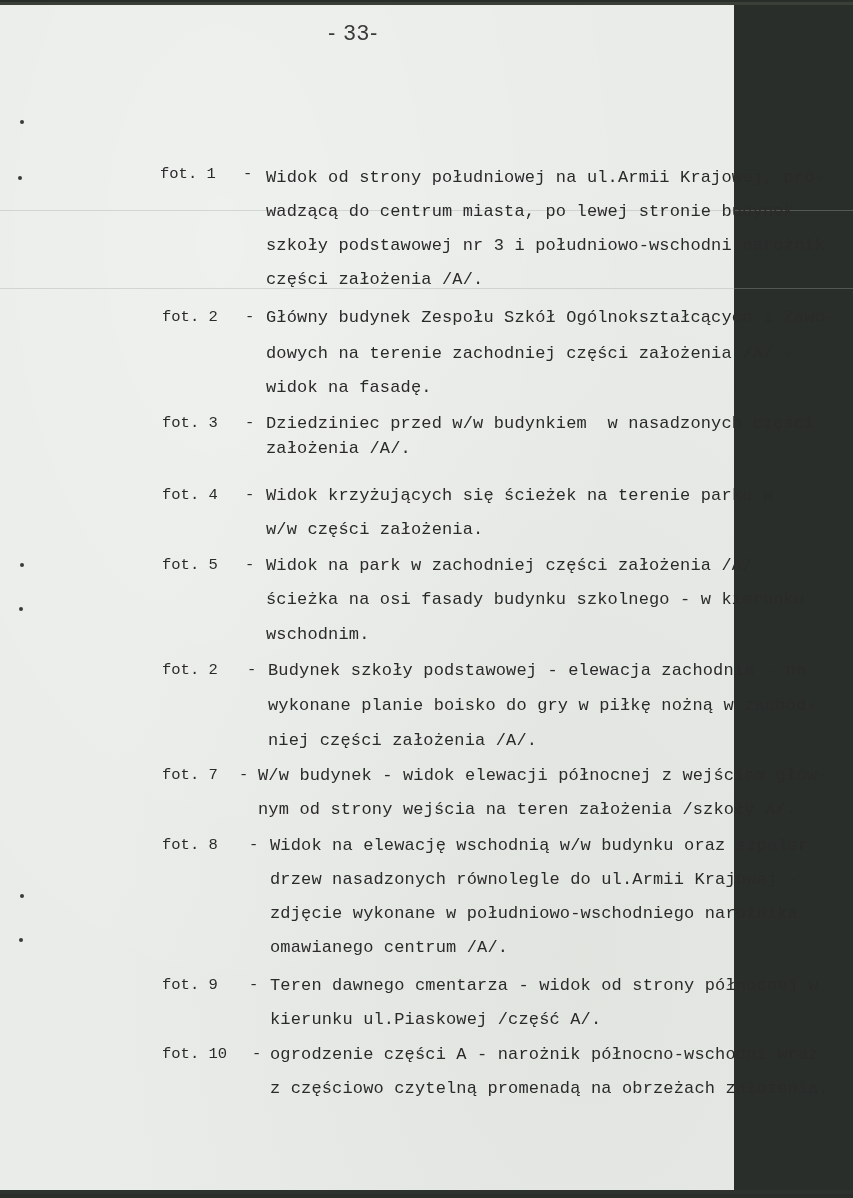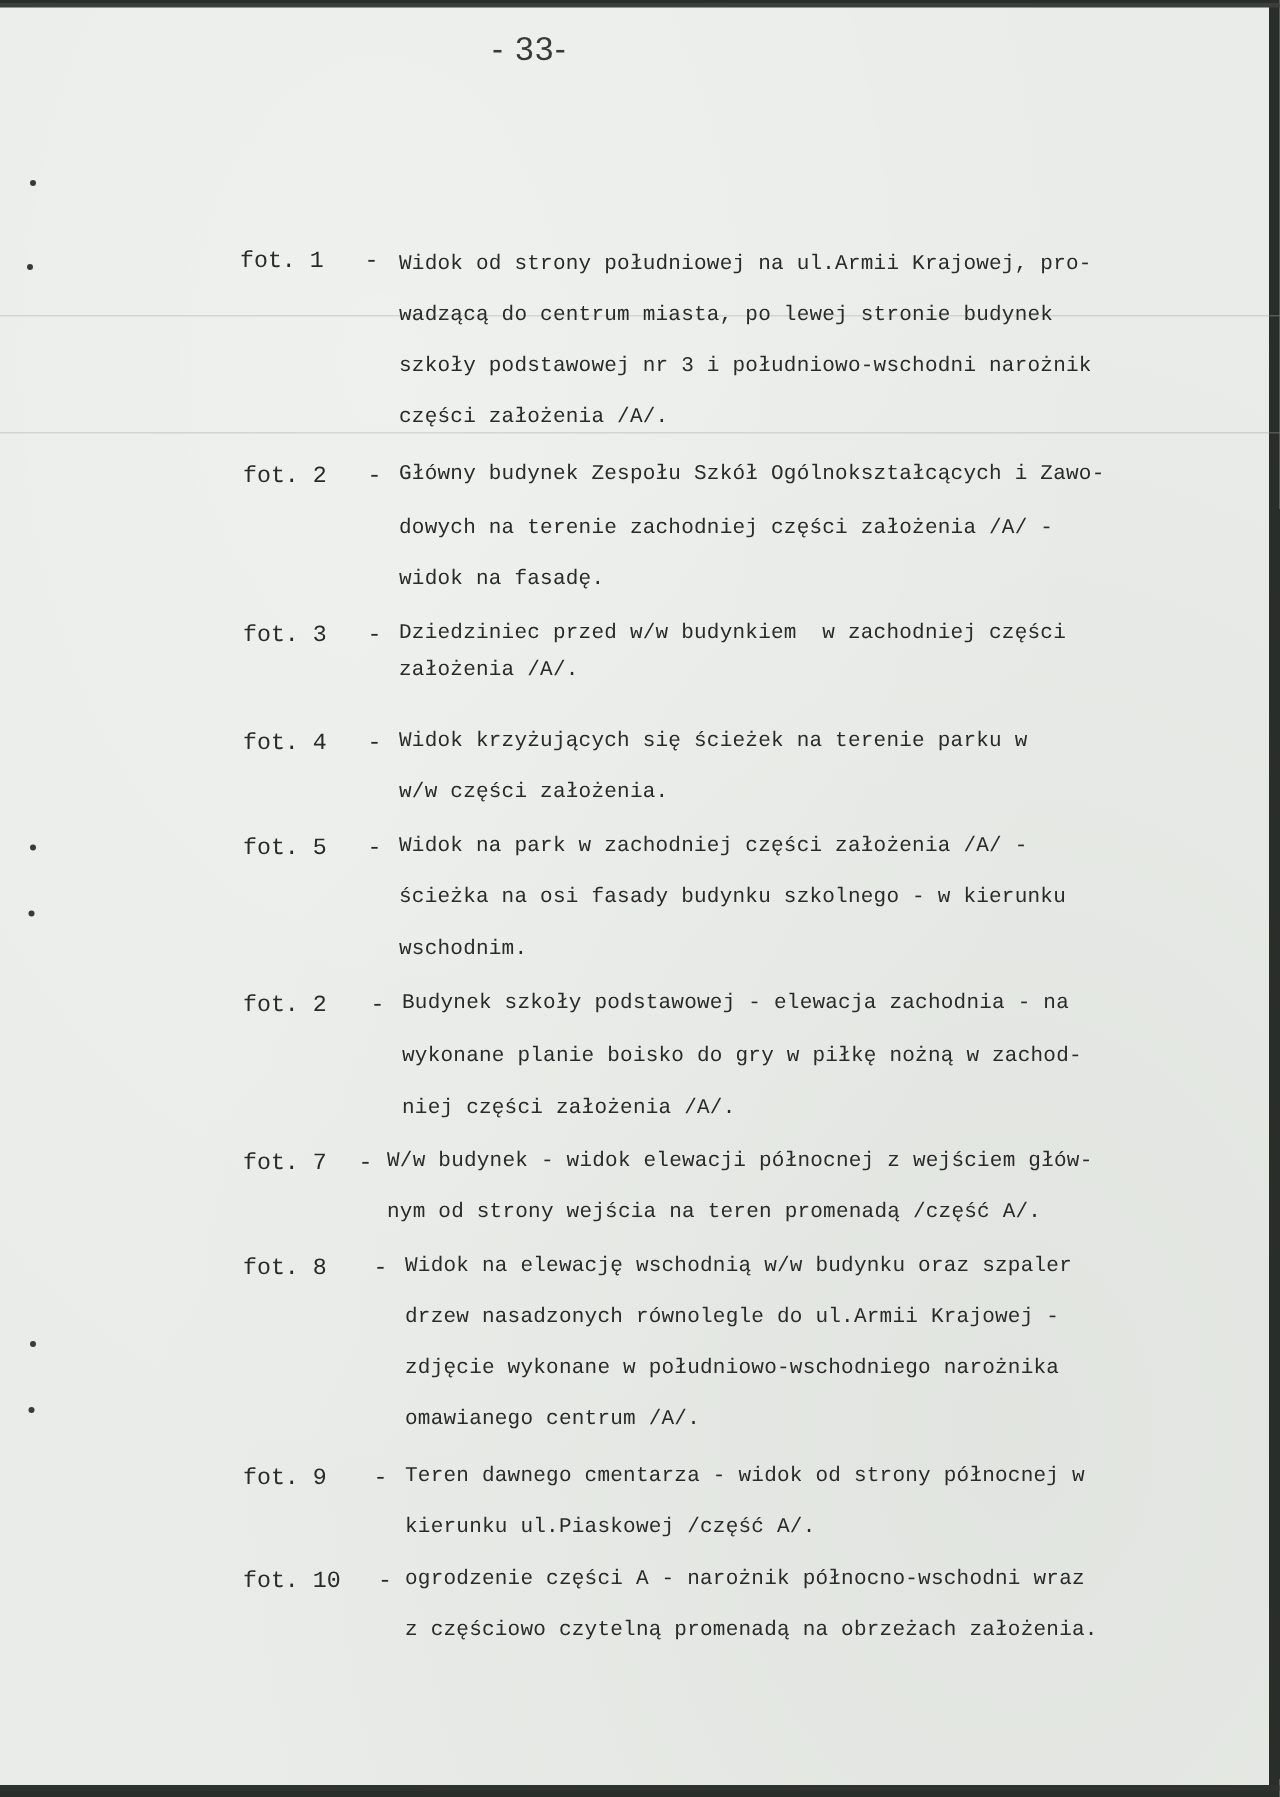--- a/index.html
+++ b/index.html
@@ -10,21 +10,21 @@
     body {
       width: 853px;
       height: 1198px;
       overflow: hidden;
       position: relative;
     }
     .page {
       position: absolute;
       left: 0;
       top: 2px;
-      width: 846px;
+      width: 734px;
       height: 1192px;
       background: #e9ece8;
       background-image:
         radial-gradient(ellipse at 30% 20%, rgba(255,255,255,0.25), rgba(0,0,0,0) 60%),
         radial-gradient(ellipse at 80% 80%, rgba(200,205,198,0.25), rgba(0,0,0,0) 60%);
       color: #2b2b2b;
       font-family: "Liberation Mono", "DejaVu Sans Mono", monospace;
     }
     .top-edge {
       position: absolute;
@@ -48,21 +48,21 @@
     .section-title {
       position: absolute;
       left: 160px;
       top: 103px;
       font-size: 15px;
       letter-spacing: 0.2px;
       color: #2a2a2a;
     }
     .line {
       position: absolute;
-      font-size: 14px;
+      font-size: 17px;
       white-space: pre;
       color: #2a2a2a;
       letter-spacing: 0.15px;
     }
     .label {
       position: absolute;
       font-size: 15.5px;
       white-space: pre;
       color: #2a2a2a;
     }
@@ -117,21 +117,21 @@
     <span class="label" style="left:162px; top:306px">fot. 2</span>
     <span class="dash" style="left:245px; top:306px">-</span>
     <span class="line" style="left:266px; top:306px">Główny budynek Zespołu Szkół Ogólnokształcących i Zawo-</span>
     <span class="line" style="left:266px; top:342px">dowych na terenie zachodniej części założenia /A/ -</span>
     <span class="line" style="left:266px; top:376px">widok na fasadę.</span>
   </div>
 
   <div>
     <span class="label" style="left:162px; top:412px">fot. 3</span>
     <span class="dash" style="left:245px; top:412px">-</span>
-    <span class="line" style="left:266px; top:412px">Dziedziniec przed w/w budynkiem  w zachodniej części</span>
+    <span class="line" style="left:266px; top:412px">Dziedziniec przed w/w budynkiem  w nasadzonych części</span>
     <span class="line" style="left:266px; top:437px">założenia /A/.</span>
   </div>
 
   <div>
     <span class="label" style="left:162px; top:484px">fot. 4</span>
     <span class="dash" style="left:245px; top:484px">-</span>
     <span class="line" style="left:266px; top:484px">Widok krzyżujących się ścieżek na terenie parku w</span>
     <span class="line" style="left:266px; top:518px">w/w części założenia.</span>
   </div>
 
@@ -148,21 +148,21 @@
     <span class="dash" style="left:247px; top:659px">-</span>
     <span class="line" style="left:268px; top:659px">Budynek szkoły podstawowej - elewacja zachodnia - na</span>
     <span class="line" style="left:268px; top:694px">wykonane planie boisko do gry w piłkę nożną w zachod-</span>
     <span class="line" style="left:268px; top:729px">niej części założenia /A/.</span>
   </div>
 
   <div>
     <span class="label" style="left:162px; top:764px">fot. 7</span>
     <span class="dash" style="left:239px; top:764px">-</span>
     <span class="line" style="left:258px; top:764px">W/w budynek - widok elewacji północnej z wejściem głów-</span>
-    <span class="line" style="left:258px; top:798px">nym od strony wejścia na teren promenadą /część A/.</span>
+    <span class="line" style="left:258px; top:798px">nym od strony wejścia na teren założenia /szkoły A/.</span>
   </div>
 
   <div>
     <span class="label" style="left:162px; top:834px">fot. 8</span>
     <span class="dash" style="left:249px; top:834px">-</span>
     <span class="line" style="left:270px; top:834px">Widok na elewację wschodnią w/w budynku oraz szpaler</span>
     <span class="line" style="left:270px; top:868px">drzew nasadzonych równolegle do ul.Armii Krajowej -</span>
     <span class="line" style="left:270px; top:902px">zdjęcie wykonane w południowo-wschodniego narożnika</span>
     <span class="line" style="left:270px; top:936px">omawianego centrum /A/.</span>
   </div>

